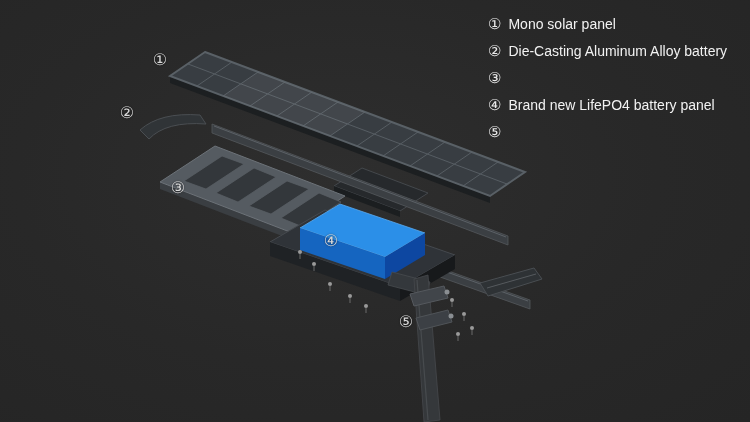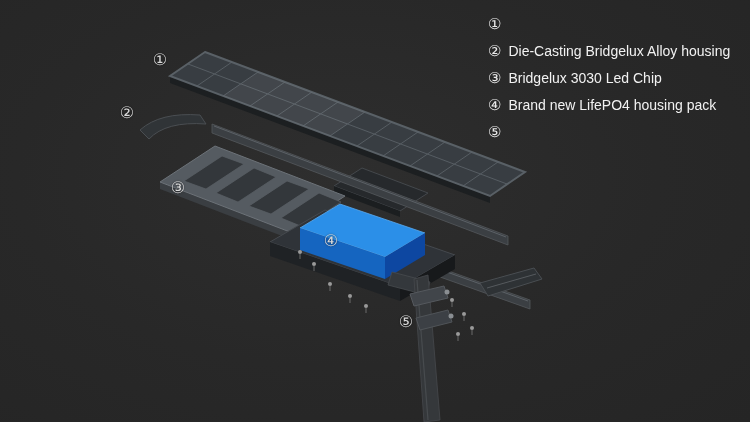--- a/index.html
+++ b/index.html
@@ -142,31 +142,31 @@
 
   <span class="marker" style="left:160px;top:60px">①</span>
   <span class="marker" style="left:127px;top:113px">②</span>
   <span class="marker" style="left:178px;top:188px">③</span>
   <span class="marker" style="left:331px;top:241px">④</span>
   <span class="marker" style="left:406px;top:322px">⑤</span>
 
   <div class="legend">
     <div class="legend-row">
       <span class="legend-sym">①</span>
+      <span>Mono solar panel</span>
     </div>
     <div class="legend-row">
       <span class="legend-sym">②</span>
-      <span>Die-Casting Bridgelux Alloy housing</span>
+      <span>Die-Casting Aluminum Alloy battery</span>
     </div>
     <div class="legend-row">
       <span class="legend-sym">③</span>
-      <span>Bridgelux 3030 Led Chip</span>
     </div>
     <div class="legend-row">
       <span class="legend-sym">④</span>
-      <span>Brand new LifePO4 housing pack</span>
+      <span>Brand new LifePO4 battery panel</span>
     </div>
     <div class="legend-row">
       <span class="legend-sym">⑤</span>
     </div>
   </div>
 
 </div>
 
 </body></html>

